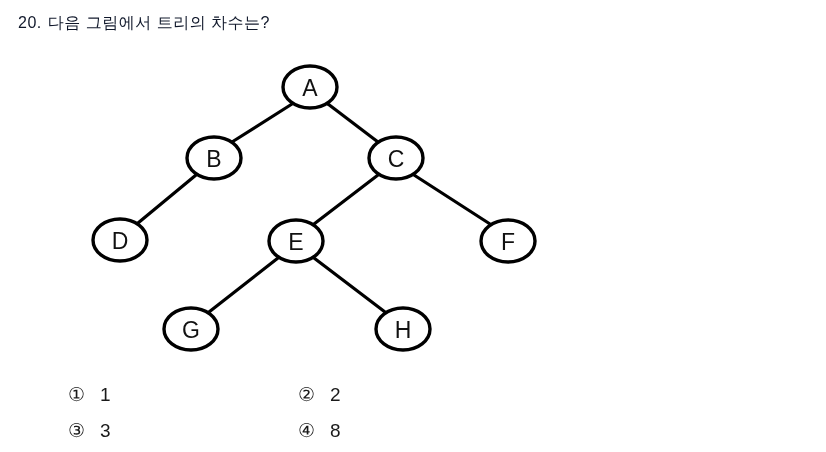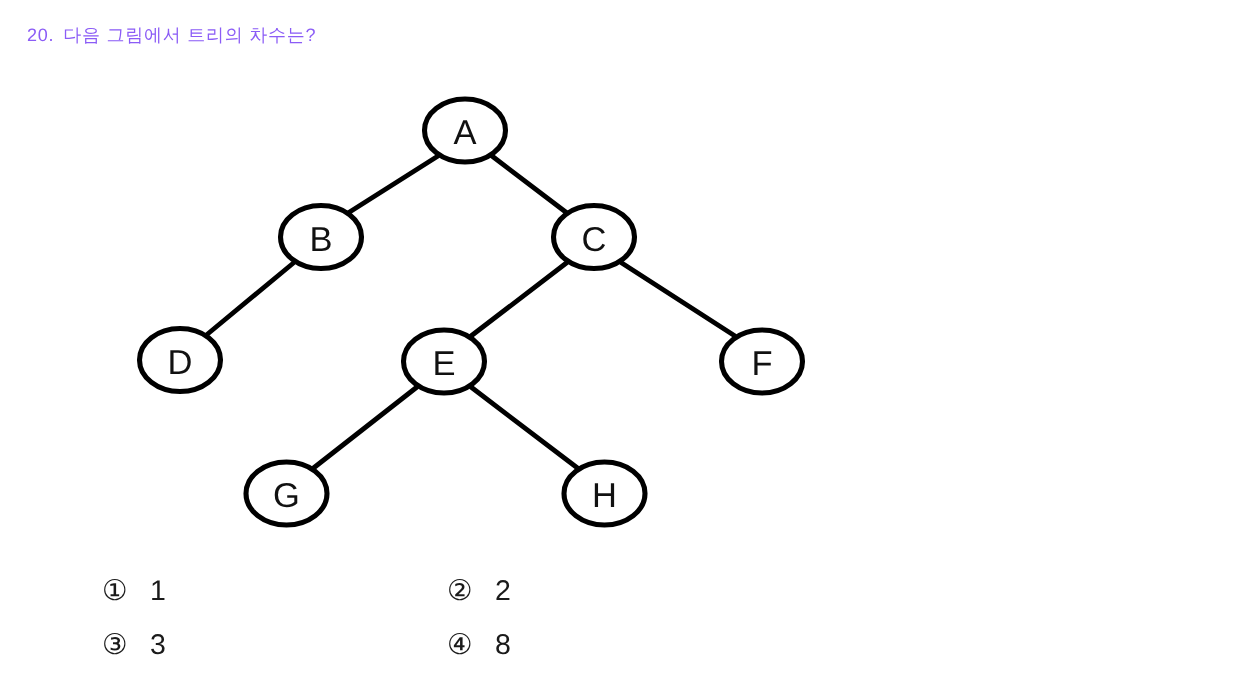--- a/index.html
+++ b/index.html
@@ -15,25 +15,25 @@
     font-family: "Liberation Sans", sans-serif;
     color: #1a1a1a;
     -webkit-font-smoothing: antialiased;
   }
 
   
   .question {
     position: absolute;
     left: 18px;
     top: 10px;
-    font-size: 12px;
+    font-size: 16px;
     line-height: 26px;
     letter-spacing: 0.5px;
     white-space: nowrap;
-    color: #8b5cf6;
+    color: #0f172a;
   }
   .question .qnum {
     margin-right: 6px;
   }
 
   
   .figure {
     position: absolute;
     left: 0;
     top: 52px;

